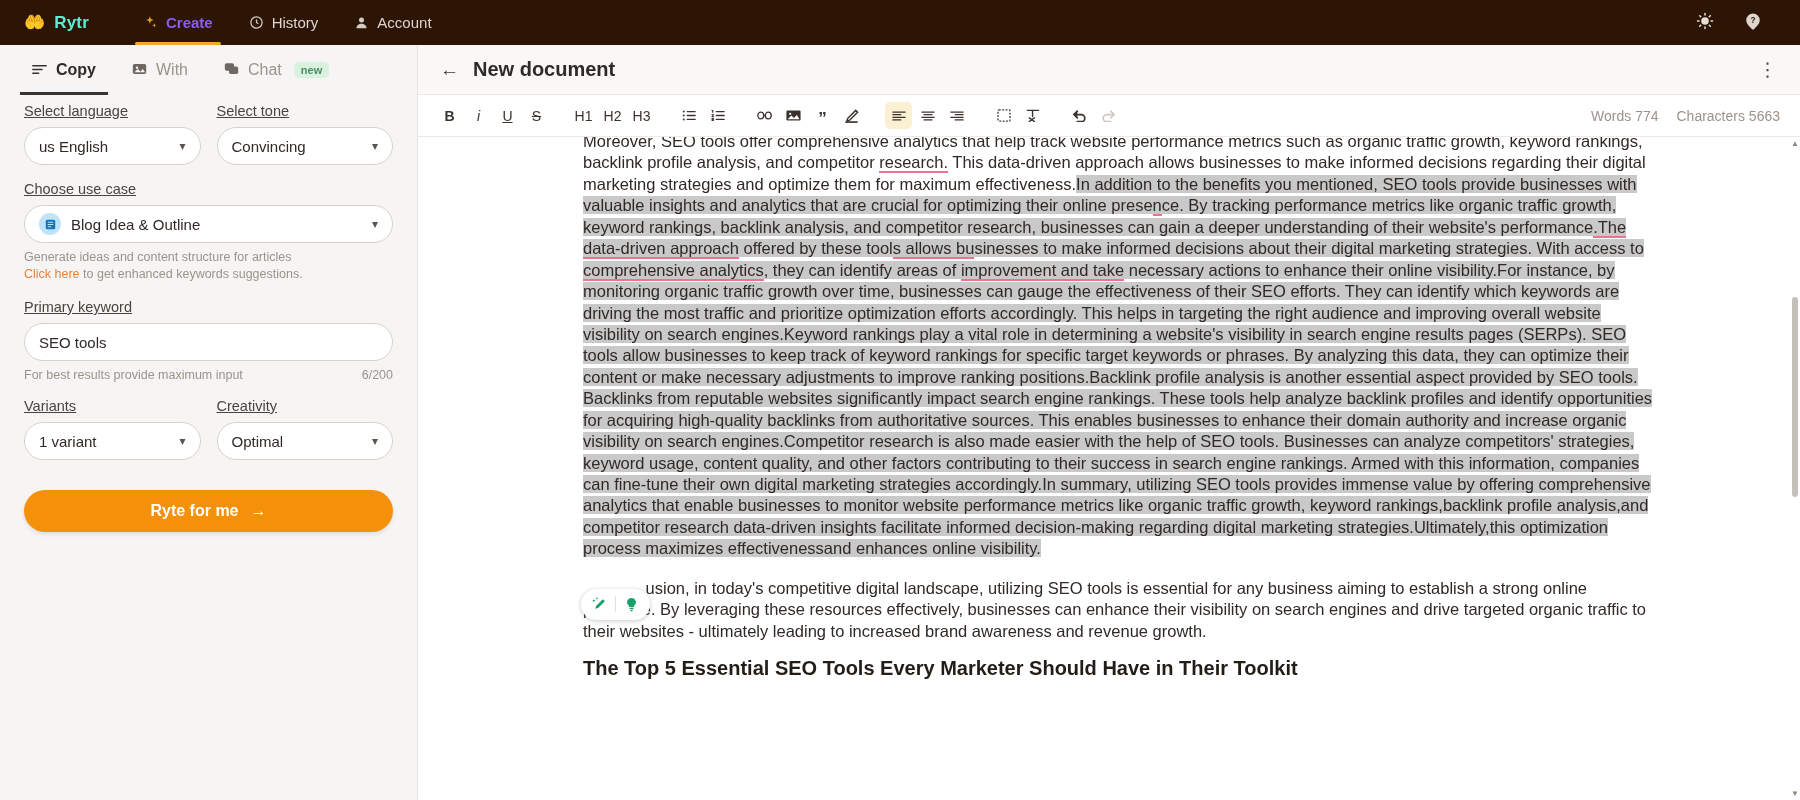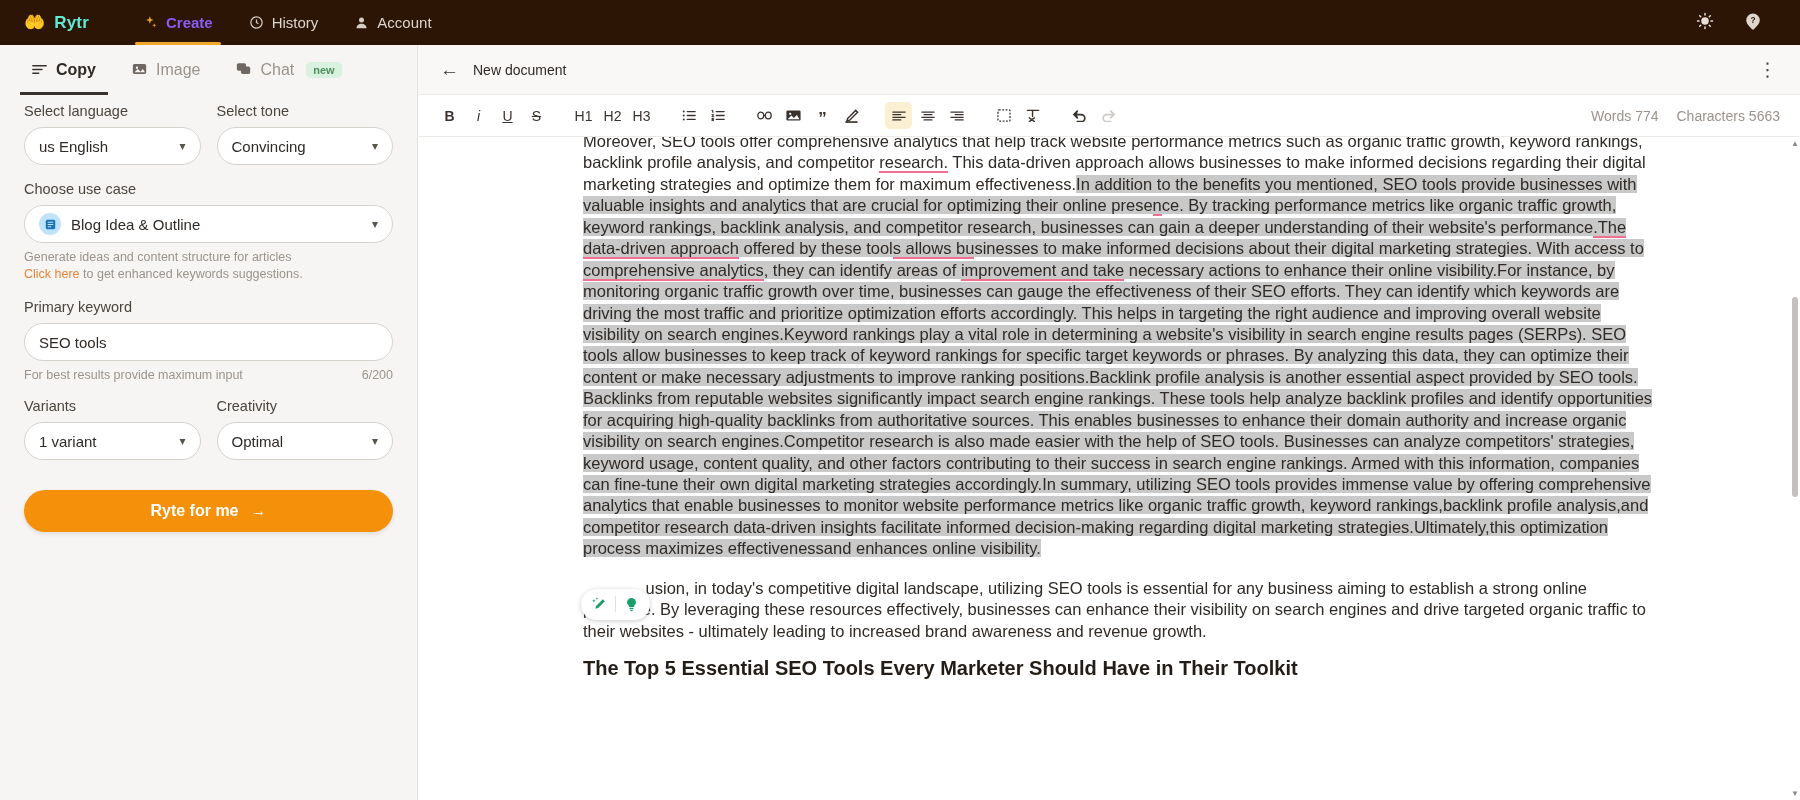--- a/index.html
+++ b/index.html
@@ -53,21 +53,21 @@
   .tab .ico{ font-size:15px; }
   .badge-new{
     background:#d9f2df; color:#4e8d62; font-size:11px; font-weight:bold;
     padding:2px 7px; border-radius:5px; margin-left:3px;
   }
 
   .form{ padding:8px 24px 0 24px; }
   .row2{ display:flex; gap:16px; }
   .field{ margin-bottom:16px; }
   .field.half{ flex:1 1 0; min-width:0; }
-  .label{ font-size:14.5px; color:#4a443e; margin-bottom:8px; display:block;}
+  .label{ font-size:14.5px; color:#4a443e; margin-bottom:8px; display:block;text-decoration:underline;}
   .select{
     height:38px; border:1px solid #d8d2cc; border-radius:19px; background:#fff;
     display:flex; align-items:center; padding:0 14px; font-size:15px; color:#2f2a26;
     cursor:pointer; position:relative;
   }
   .select .val{ flex:1; overflow:hidden; white-space:nowrap; text-overflow:ellipsis;}
   .chev{ color:#5b544d; font-size:12px; margin-left:6px; flex:0 0 auto;}
   .uc-icon{
     width:22px; height:22px; border-radius:50%; background:#bfe3fb; color:#1673b5;
     display:flex; align-items:center; justify-content:center; font-size:12px;
@@ -90,21 +90,21 @@
     box-shadow:0 2px 4px rgba(0,0,0,.10);
   }
 
   
   .main{ flex:1 1 auto; display:flex; flex-direction:column; min-width:0; background:#fff;}
   .dochead{
     height:50px; display:flex; align-items:center; padding:0 22px;
     background:#faf8f6; border-bottom:1px solid #eceae7;
   }
   .back{ font-size:19px; color:#3a332d; margin-right:14px; cursor:pointer; line-height:1;}
-  .doctitle{ font-size:14px; color:#2f2a26; font-weight:normal;text-align:center;}
+  .doctitle{ font-size:20px; color:#2f2a26; font-weight:bold;text-align:center;}
   .kebab{ margin-left:auto; font-size:19px; color:#4a443e; cursor:pointer; letter-spacing:1px;}
 
   .toolbar{
     height:42px; display:flex; align-items:center; gap:2px; padding:0 14px 0 18px;
     border-bottom:1px solid #eceae7; background:#fff;
   }
   .tb{
     min-width:27px; height:27px; border-radius:5px; display:flex; align-items:center;
     justify-content:center; font-size:14px; color:#3a332d; cursor:pointer; padding:0 4px;
   }
@@ -211,21 +211,21 @@
         <span>Copy</span>
       </div>
       <div class="tab">
         <span class="ico">
           <svg width="15" height="14" viewBox="0 0 18 16" fill="#6f6862">
               <rect x="1" y="2" width="16" height="12" rx="2"></rect>
               <circle cx="6" cy="6.5" r="1.4" fill="#f7f5f3"></circle>
               <path d="M3 12l4-4 3.2 3.2L13 8l2.6 4z" fill="#f7f5f3"></path>
             </svg>
         </span>
-        <span>Image</span>
+        <span>With</span>
       </div>
       <div class="tab">
         <span class="ico">
           <svg width="15" height="14" viewBox="0 0 18 16" fill="#6f6862">
               <rect x="1" y="1" width="11" height="9" rx="2"></rect>
               <rect x="6" y="5" width="11" height="9" rx="2"></rect>
             </svg>
         </span>
         <span>Chat</span>
         <span class="badge-new">new</span>

